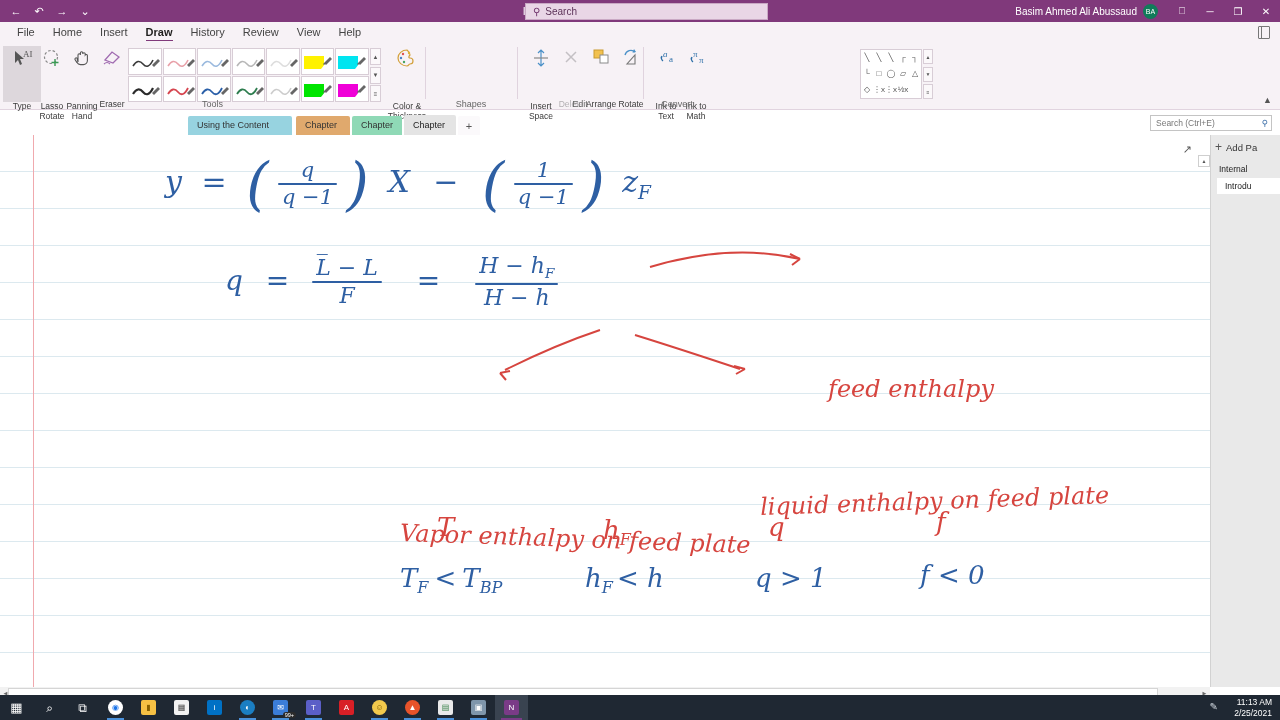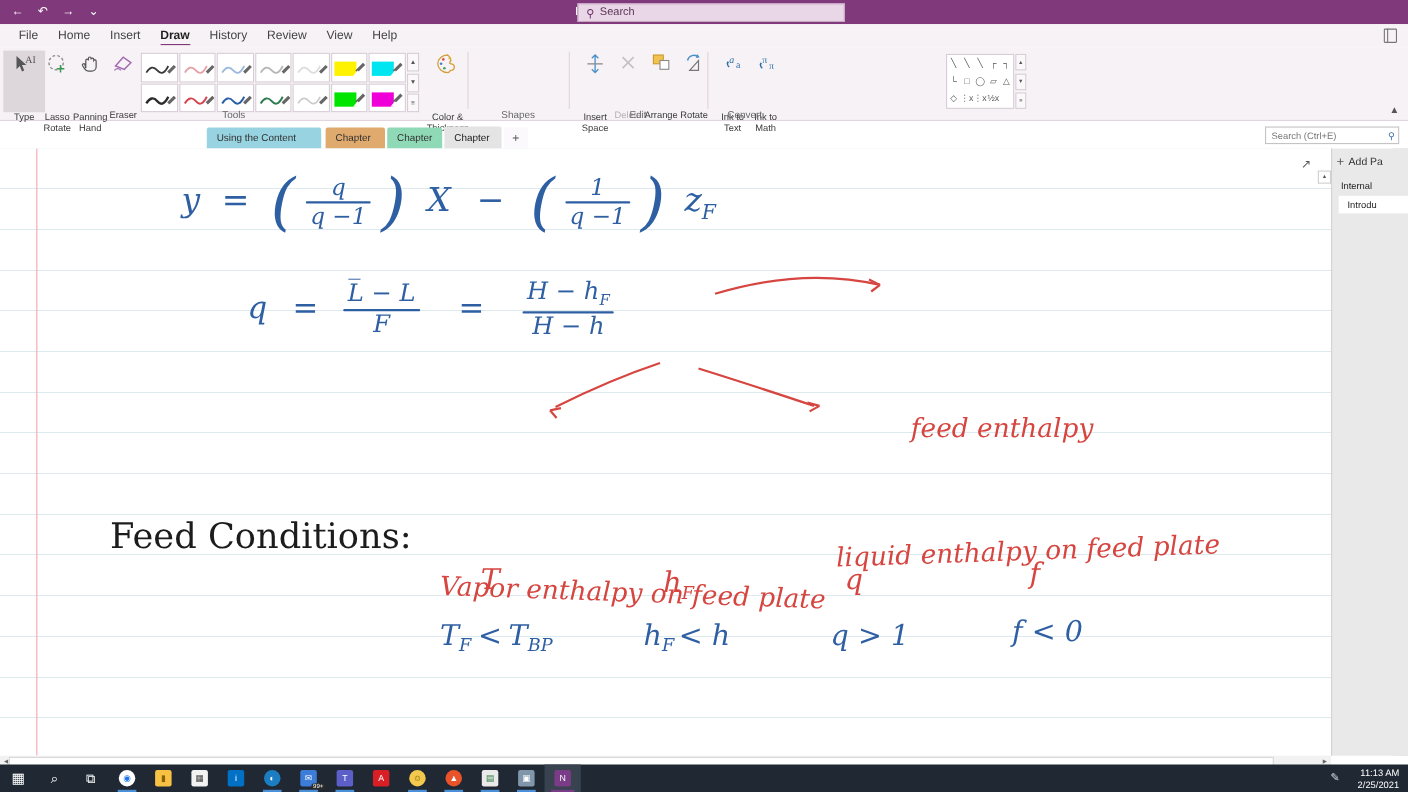--- a/index.html
+++ b/index.html
@@ -251,20 +251,28 @@
     <div class="qat">
       <div class="qat-btn">←</div>
       <div class="qat-btn">↶</div>
       <div class="qat-btn">→</div>
       <div class="qat-btn">⌄</div>
     </div>
     <div class="title-text">Introduction to McCabe-Thiele Method  -  OneNote</div>
     <div class="searchbox">
       <span class="mag">⚲</span>
       <span class="ph">Search</span>
+    </div>
+    <div class="tb-right">
+      <span class="acct-name">Basim Ahmed Ali Abussaud</span>
+      <span class="avatar">BA</span>
+      <span class="win-btn">⎕</span>
+      <span class="win-btn">─</span>
+      <span class="win-btn">❐</span>
+      <span class="win-btn close">✕</span>
     </div>
   </div>
 
   <div class="menubar">
     <div class="menu-item">File</div>
     <div class="menu-item">Home</div>
     <div class="menu-item">Insert</div>
     <div class="menu-item active">Draw</div>
     <div class="menu-item">History</div>
     <div class="menu-item">Review</div>
@@ -591,21 +599,20 @@
       <path d="M635 200 Q680 214 740 234" stroke="#d6453f" stroke-width="2" fill="none"></path>
       <path d="M745 234 l-11 -3 M745 234 l-9 5" stroke="#d6453f" stroke-width="2" fill="none"></path>
       <path d="M600 195 Q555 210 505 235" stroke="#d6453f" stroke-width="2" fill="none"></path>
       <path d="M500 238 l10 -2 M500 238 l6 7" stroke="#d6453f" stroke-width="2" fill="none"></path>
     </svg>
 
     <div class="ink ink-red hand" style="left:828px; top:240px; font-size:24px;">feed enthalpy</div>
     <div class="ink ink-red hand" style="left:760px; top:352px; font-size:24px; transform:rotate(-2deg);">liquid enthalpy on feed plate</div>
     <div class="ink ink-red hand" style="left:400px; top:390px; font-size:24px; transform:rotate(2deg);">Vapor enthalpy on feed plate</div>
 
-    <div class="ink ink-black hand" style="left:100px; top:333px; font-size:32px; font-style:normal;">Feed Conditions:</div>
 
     <div class="ink ink-red hand" style="left:437px; top:377px; font-size:26px;">T</div>
     <div class="ink ink-red hand" style="left:603px; top:380px; font-size:26px;"><span>h</span><sub>F</sub></div>
     <div class="ink ink-red hand" style="left:768px; top:377px; font-size:26px;">q</div>
     <div class="ink ink-red hand" style="left:936px; top:372px; font-size:26px;">f</div>
 
     <div class="ink ink-blue hand" style="left:400px; top:428px; font-size:26px;"><span>T</span><sub>F</sub><span style="margin:0 6px">&lt;</span><span>T</span><sub>BP</sub></div>
     <div class="ink ink-blue hand" style="left:585px; top:428px; font-size:26px;"><span>h</span><sub>F</sub><span style="margin-left:4px">&lt; h</span></div>
     <div class="ink ink-blue hand" style="left:755px; top:428px; font-size:26px;">q &gt; 1</div>
     <div class="ink ink-blue hand" style="left:920px; top:425px; font-size:26px;">f &lt; 0</div>

